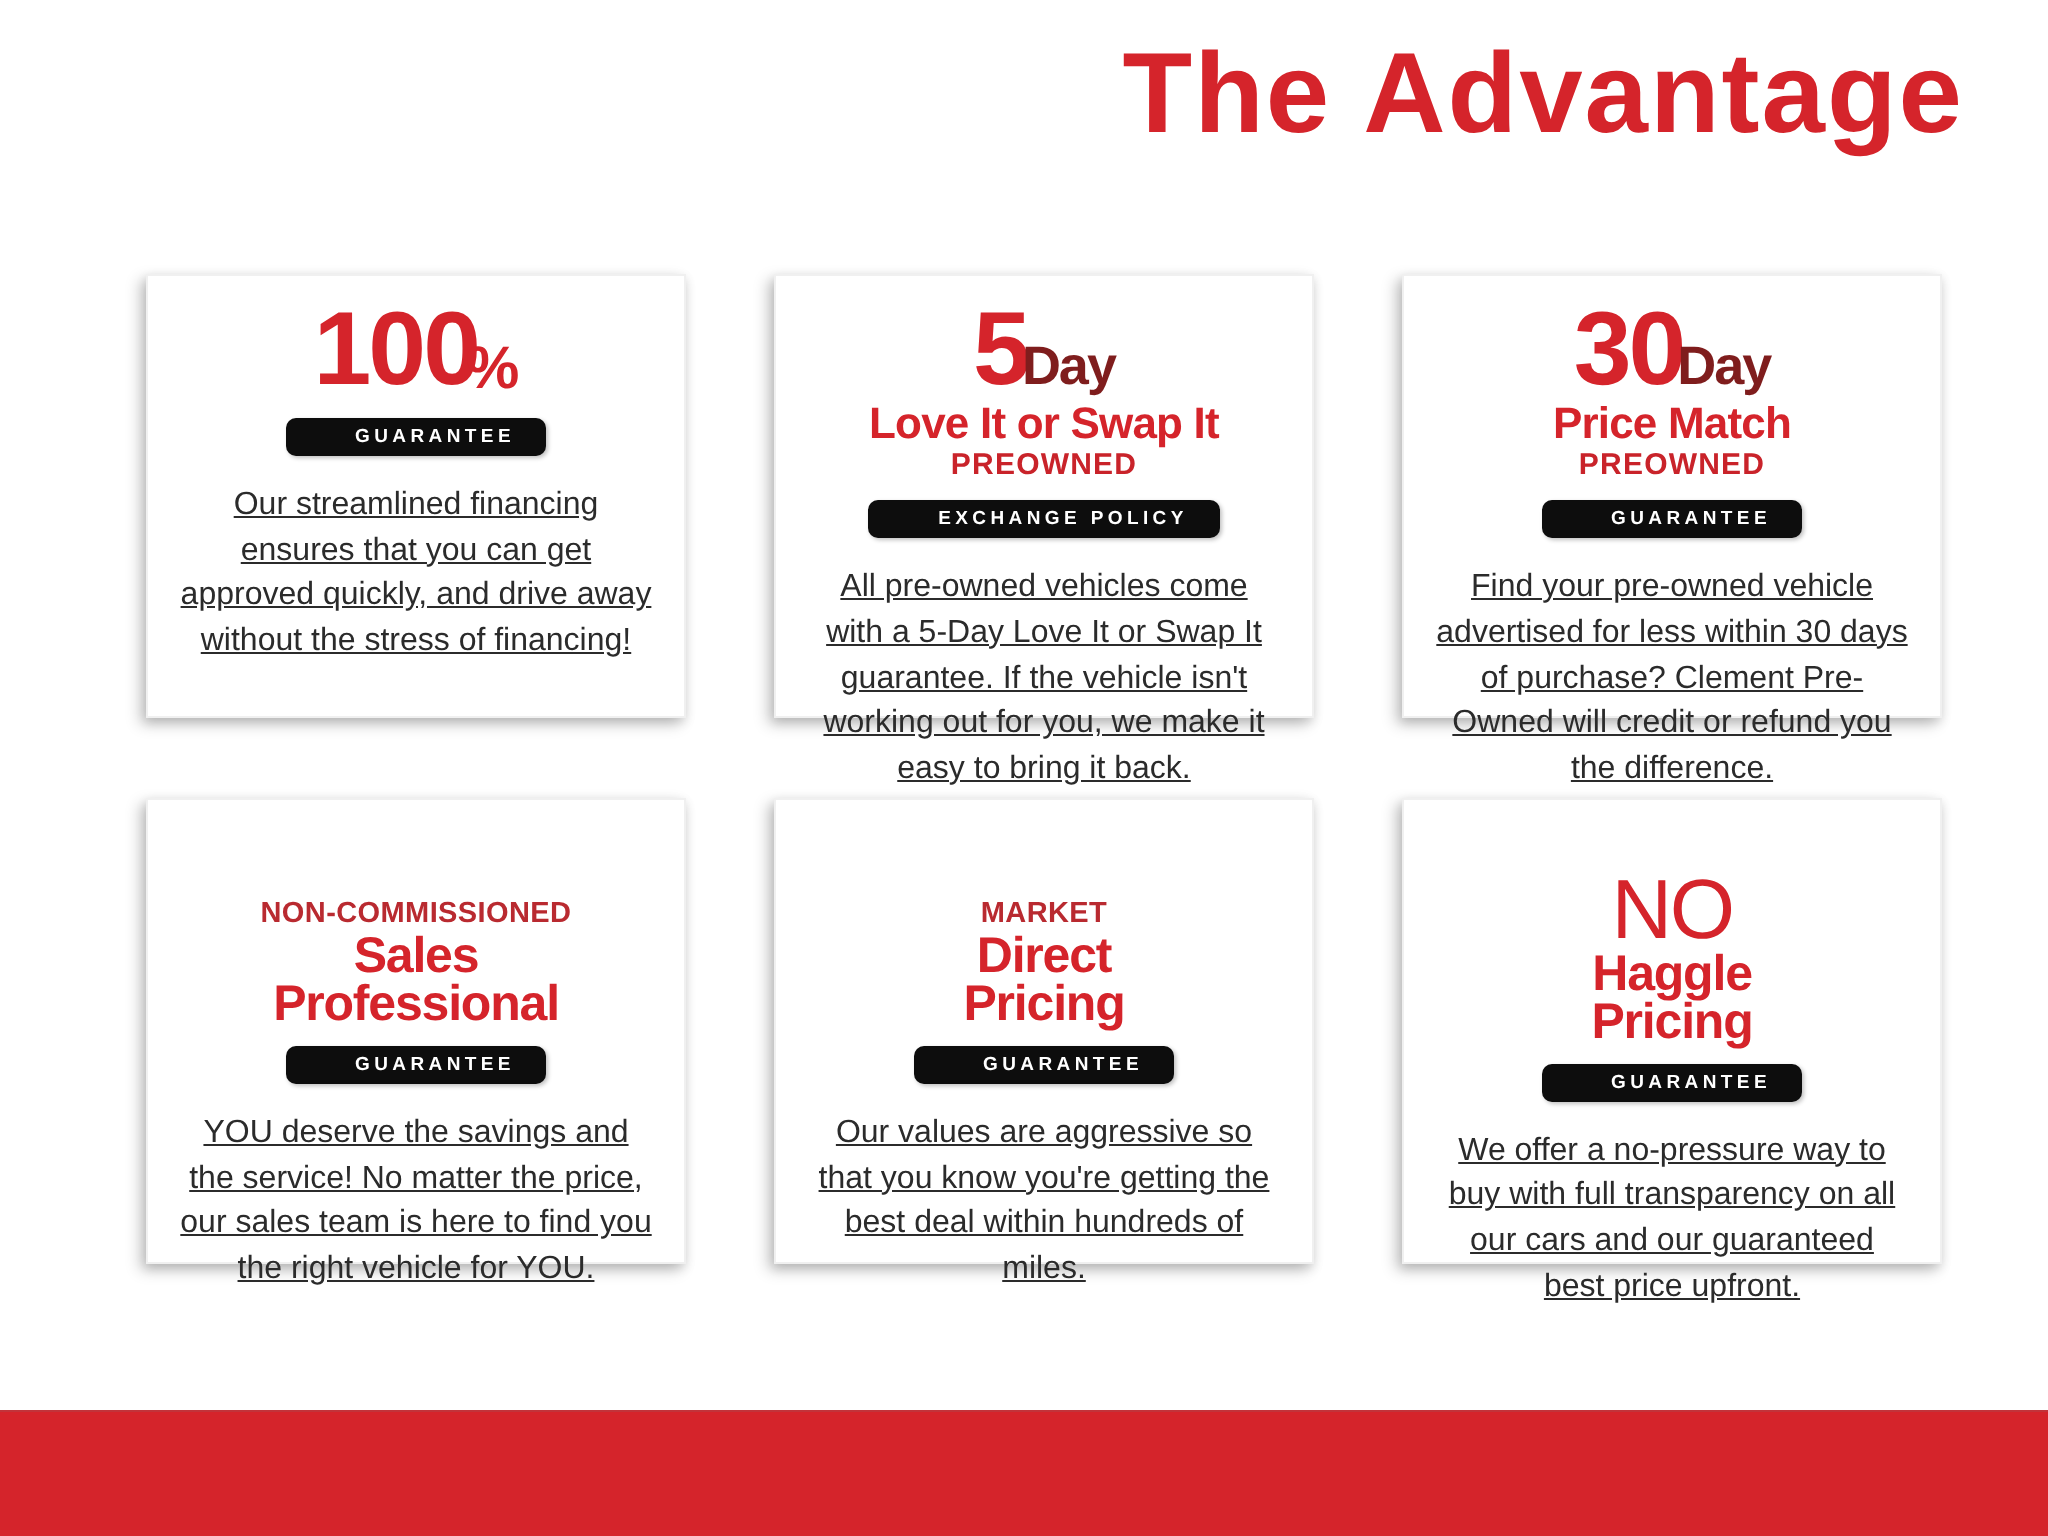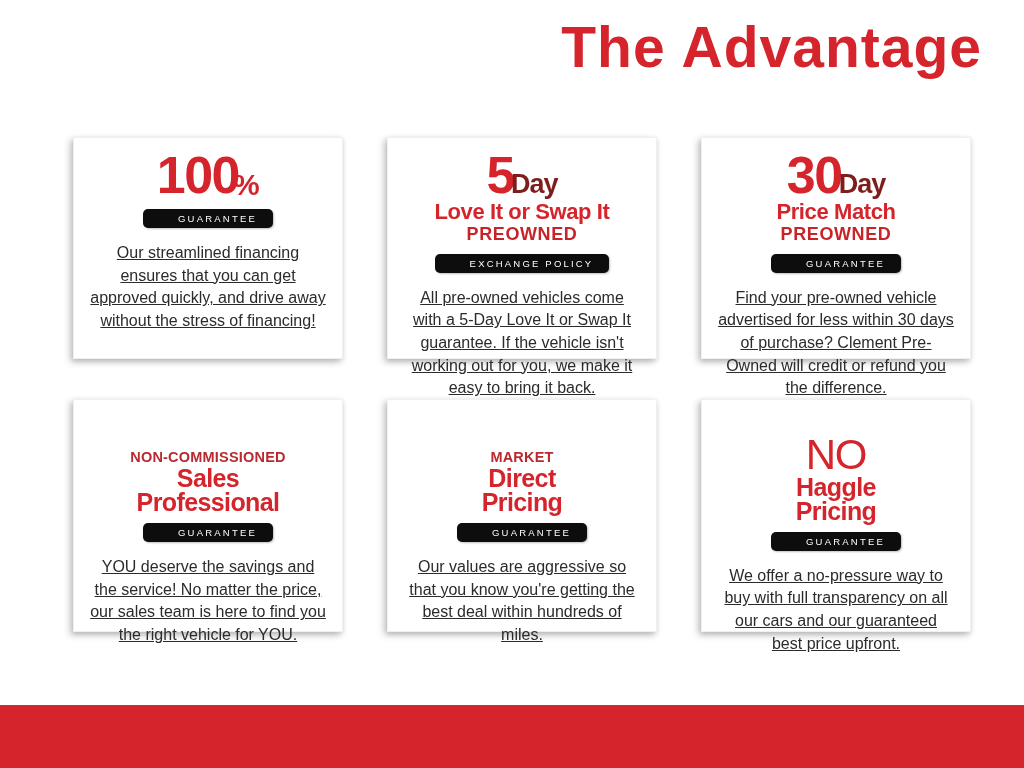--- a/index.html
+++ b/index.html
@@ -118,21 +118,21 @@
   .hl-line2 {
     font-size: 22px;
     font-weight: bold;
     color: #D5242B;
     letter-spacing: -0.4px;
     line-height: 1.0;
     margin-top: 1px;
   }
 
   .hl-sub {
-    font-size: 18px;
+    font-size: 15px;
     font-weight: bold;
     color: #C9232A;
     letter-spacing: 0.6px;
     line-height: 1.15;
     margin-top: 1px;
   }
 
   .hl-kicker {
     font-size: 14.5px;
     font-weight: bold;
@@ -156,21 +156,21 @@
     letter-spacing: -1.2px;
     line-height: 0.92;
   }
 
   
   .badge {
     margin-top: 9px;
     background: #0d0d0d;
     color: #ffffff;
     font-size: 9.5px;
-    font-weight: normal;
+    font-weight: bold;
     letter-spacing: 2.2px;
     padding: 4px 16px 4px 35px;
     border-radius: 5px;
     display: inline-block;
     white-space: nowrap;
     box-shadow: 1px 1px 2px rgba(0,0,0,0.25);
   }
 
   
   .card-body {

